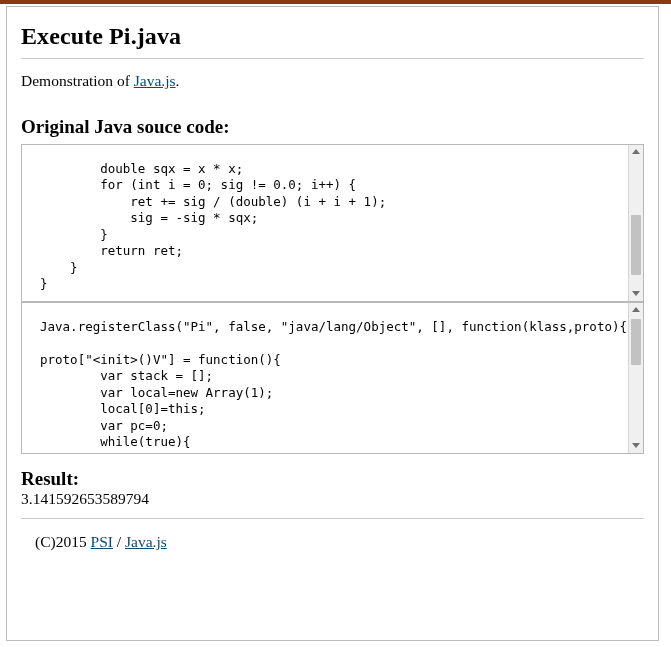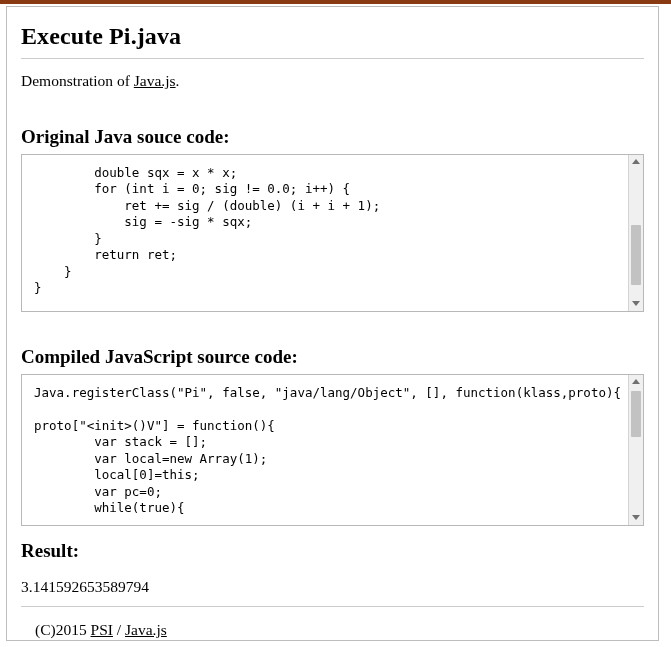--- a/index.html
+++ b/index.html
@@ -47,29 +47,29 @@
     border-top: 1px solid #cccccc;
     margin: 8px 0 12px 0;
     height: 0;
   }
   p.para {
     font-size: 15.5px;
     margin: 10px 0 12px 0;
     line-height: 1.35;
   }
   a.link {
-    color: #000000;
+    color: #0c4a6e;
     text-decoration: underline;
     cursor: pointer;
   }
   h2.section {
     font-family: "Liberation Serif", serif;
     font-size: 19px;
     font-weight: bold;
-    margin: 34px 0 6px 0;
+    margin: 24px 0 6px 0;
   }
   .code-box {
     border: 1px solid #b8b8b8;
     background: #ffffff;
     box-sizing: border-box;
     position: relative;
     overflow: hidden;
   }
   .code-box .code-scroll {
     position: absolute;
@@ -78,21 +78,21 @@
     right: 15px;
     bottom: 0;
     overflow: hidden;
     padding: 6px 0 0 8px;
     box-sizing: border-box;
   }
   pre.code {
     font-family: "DejaVu Sans Mono", monospace;
     font-size: 12.5px;
     line-height: 16.5px;
-    margin: 4px;
+    margin: 10px;
     white-space: pre;
     color: #000000;
   }
   .scrollbar {
     position: absolute;
     right: 0;
     top: 0;
     bottom: 0;
     width: 15px;
     background: #f0f0f0;
@@ -131,21 +131,21 @@
     border-radius: 1px;
   }
   #java-box { height: 158px; }
   #java-box .sb-thumb { top: 70px; height: 60px; }
   #js-box { height: 152px; }
   #js-box .sb-thumb { top: 16px; height: 46px; }
   h2.result-head {
     font-family: "Liberation Serif", serif;
     font-size: 19px;
     font-weight: bold;
-    margin: 14px 0 16px 0;
+    margin: 14px 0 0 0;
   }
   .result-value {
     font-size: 15.5px;
     margin: 0 0 10px 0;
   }
   .footer-rule {
     border: none;
     border-top: 1px solid #cccccc;
     margin: 6px 0 6px 0;
   }
@@ -186,21 +186,20 @@
         <div class="sb-btn up">
             <span class="arrow-up"></span>
           </div>
         <div class="sb-thumb"></div>
         <div class="sb-btn down">
             <span class="arrow-down"></span>
           </div>
       </div>
     </div>
 
-    <h2 class="section">Compiled JavaScript source code:</h2>
 
     <div class="code-box" id="js-box">
       <div class="code-scroll">
         <pre class="code">Java.registerClass("Pi", false, "java/lang/Object", [], function(klass,proto){
 
 proto["&lt;init&gt;()V"] = function(){
         var stack = [];
         var local=new Array(1);
         local[0]=this;
         var pc=0;

